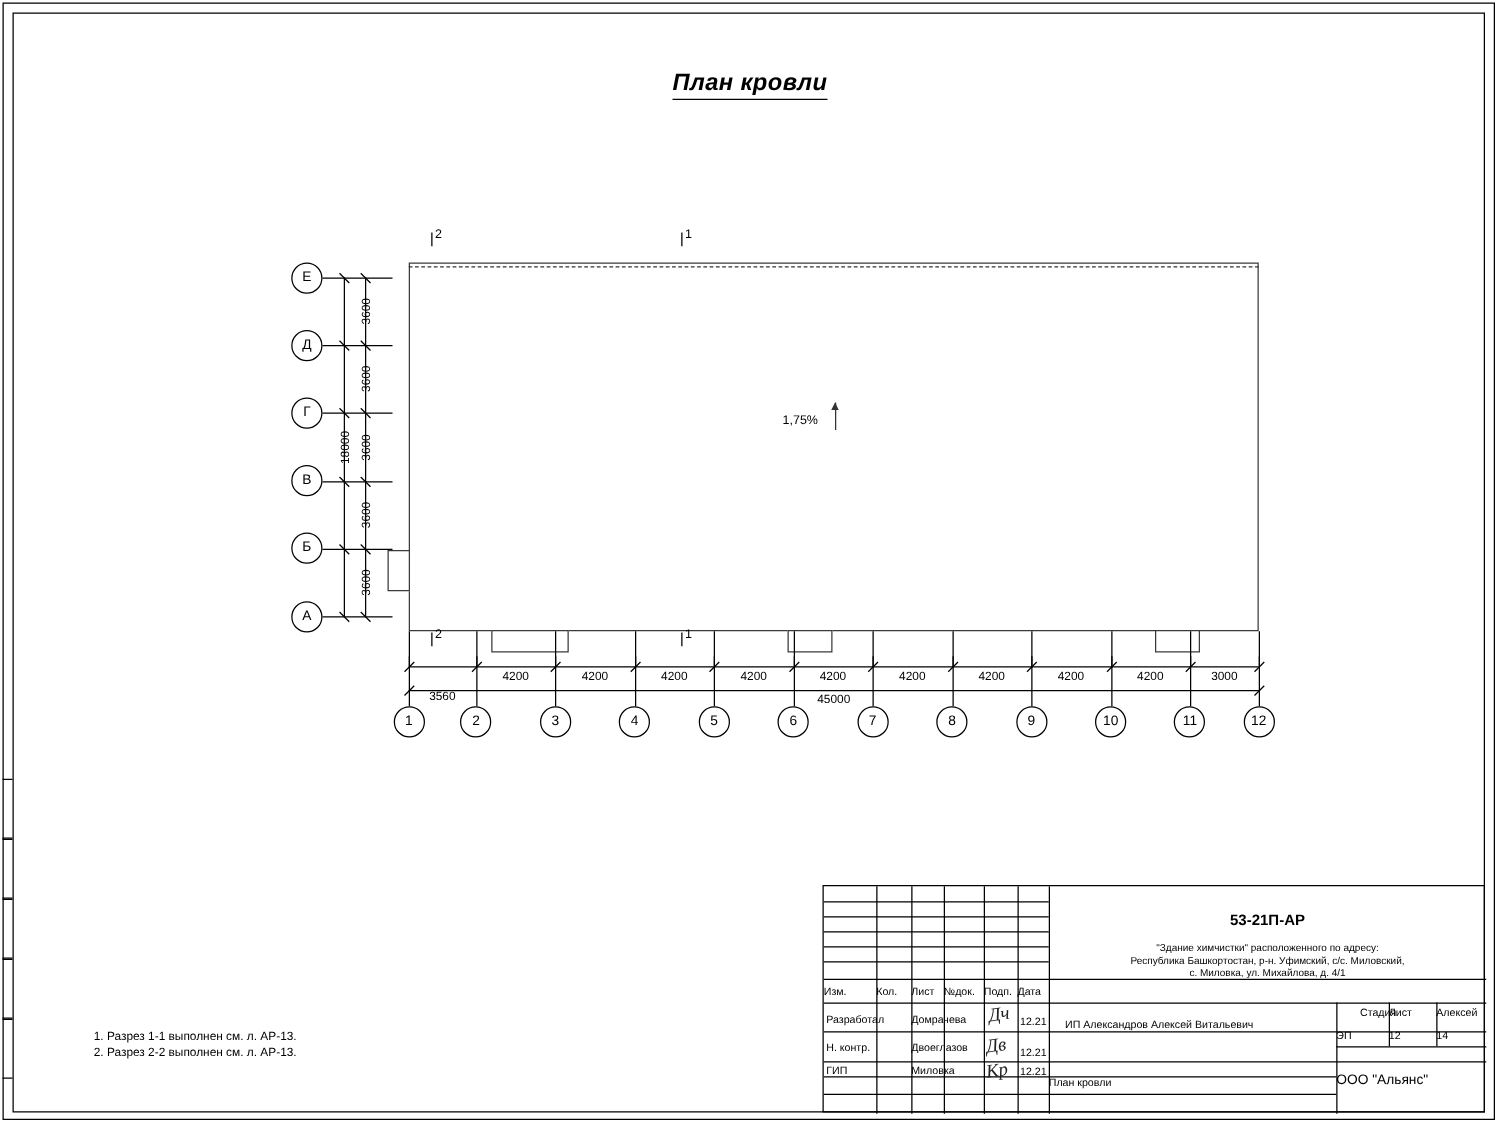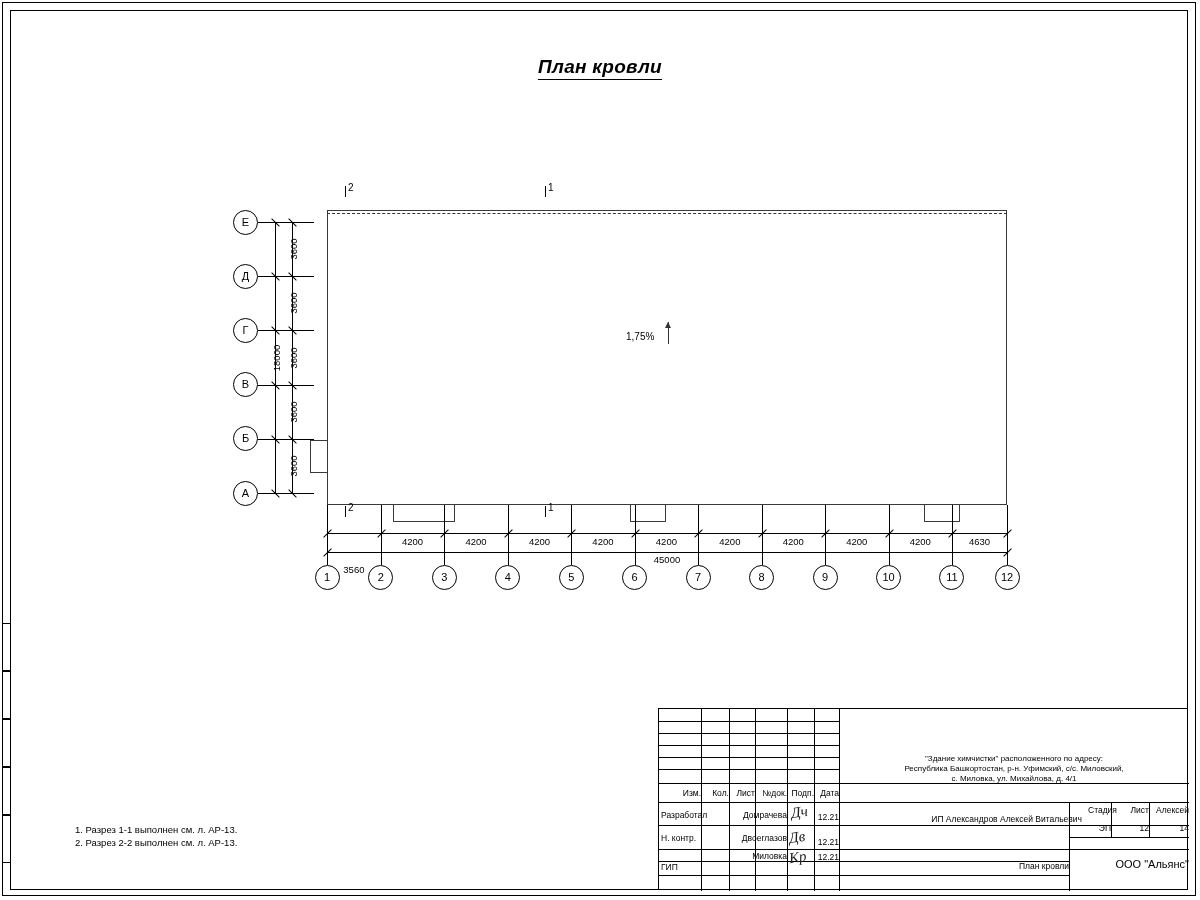--- a/index.html
+++ b/index.html
@@ -190,21 +190,21 @@
     font-size: 9px;
   }
   .stamp div { box-sizing: border-box; position: absolute; }
   .sline { background: #000; position: absolute; }
   .sline.h { height: 1px; }
   .sline.v { width: 1px; }
   .scell {
     position: absolute;
     font-size: 8.5px;
     line-height: 11px;
-    text-align: right;
+    text-align: left;
     white-space: nowrap;
   }
   .scell.left { text-align: left; }
   .obj-code {
     position: absolute;
     font-size: 12px;
     font-weight: bold;
     text-align: center;
     width: 100%;
   }
@@ -343,31 +343,31 @@
       <div class="dim-tick" style="left: 566.196px; top: 533px;"></div>
       <div class="dim-tick" style="left: 629.662px; top: 533px;"></div>
       <div class="dim-tick" style="left: 693.129px; top: 533px;"></div>
       <div class="dim-tick" style="left: 756.596px; top: 533px;"></div>
       <div class="dim-tick" style="left: 820.062px; top: 533px;"></div>
       <div class="dim-tick" style="left: 883.529px; top: 533px;"></div>
       <div class="dim-tick" style="left: 946.996px; top: 533px;"></div>
       <div class="dim-tick" style="left: 1002px; top: 533px;"></div>
       <div class="dim-tick" style="left: 322px; top: 552px;"></div>
       <div class="dim-tick" style="left: 1002px; top: 552px;"></div>
-      <div class="dim-text" style="left: 331.898px; top: 564px; width: 44px;">3560</div>
+      <div class="dim-text" style="left: 331.898px; top: 552px; width: 44px;">3560</div>
       <div class="dim-text" style="left: 390.529px; top: 536px; width: 44px;">4200</div>
       <div class="dim-text" style="left: 453.996px; top: 536px; width: 44px;">4200</div>
       <div class="dim-text" style="left: 517.462px; top: 536px; width: 44px;">4200</div>
       <div class="dim-text" style="left: 580.929px; top: 536px; width: 44px;">4200</div>
       <div class="dim-text" style="left: 644.396px; top: 536px; width: 44px;">4200</div>
       <div class="dim-text" style="left: 707.862px; top: 536px; width: 44px;">4200</div>
       <div class="dim-text" style="left: 771.329px; top: 536px; width: 44px;">4200</div>
       <div class="dim-text" style="left: 834.796px; top: 536px; width: 44px;">4200</div>
       <div class="dim-text" style="left: 898.262px; top: 536px; width: 44px;">4200</div>
-      <div class="dim-text" style="left: 957.498px; top: 536px; width: 44px;">4630</div>
+      <div class="dim-text" style="left: 957.498px; top: 536px; width: 44px;">3000</div>
       <div class="dim-text" style="left: 637px; top: 554px; width: 60px;">45000</div>
       <div class="ext-line" style="left: 327px; top: 505px; height: 28px;"></div>
       <div class="ext-line" style="left: 380.796px; top: 505px; height: 28px;"></div>
       <div class="ext-line" style="left: 444.262px; top: 505px; height: 28px;"></div>
       <div class="ext-line" style="left: 507.729px; top: 505px; height: 28px;"></div>
       <div class="ext-line" style="left: 571.196px; top: 505px; height: 28px;"></div>
       <div class="ext-line" style="left: 634.662px; top: 505px; height: 28px;"></div>
       <div class="ext-line" style="left: 698.129px; top: 505px; height: 28px;"></div>
       <div class="ext-line" style="left: 761.596px; top: 505px; height: 28px;"></div>
       <div class="ext-line" style="left: 825.062px; top: 505px; height: 28px;"></div>
@@ -399,20 +399,21 @@
     <div class="sline v" style="left:42px; top:0; height:182px;"></div>
     <div class="sline v" style="left:70px; top:0; height:182px;"></div>
     <div class="sline v" style="left:96px; top:0; height:182px;"></div>
     <div class="sline v" style="left:128px; top:0; height:182px;"></div>
     <div class="sline v" style="left:155px; top:0; height:182px;"></div>
     <div class="sline v" style="left:180px; top:0; height:182px;"></div>
     <div class="sline v" style="left:410px; top:93px; height:89px;"></div>
     <div class="sline v" style="left:452px; top:93px; height:35px;"></div>
     <div class="sline v" style="left:490px; top:93px; height:35px;"></div>
 
+    <div class="obj-code" style="left:180px; top:20px; width:350px;">53-21П-АР</div>
 
     <div class="obj-addr" style="left:180px; top:45px; width:350px;">"Здание химчистки" расположенного по адресу:</div>
     <div class="obj-addr" style="left:180px; top:55px; width:350px;">Республика Башкортостан, р-н. Уфимский, с/с. Миловский,</div>
     <div class="obj-addr" style="left:180px; top:65px; width:350px;">с. Миловка, ул. Михайлова, д. 4/1</div>
 
     <div class="scell" style="left:0;   top:79px; width:42px;">Изм.</div>
     <div class="scell" style="left:42px; top:79px; width:28px;">Кол.</div>
     <div class="scell" style="left:70px; top:79px; width:26px;">Лист</div>
     <div class="scell" style="left:96px; top:79px; width:32px;">№док.</div>
     <div class="scell" style="left:128px; top:79px; width:27px;">Подп.</div>
@@ -421,21 +422,21 @@
     <div class="scell left" style="left:2px;  top:101px;">Разработал</div>
     <div class="scell" style="left:70px; top:101px; width:58px;">Домрачева</div>
     <div class="scell" style="left:157px; top:103px; width:23px;">12.21</div>
     <div class="sig" style="left:132px; top:95px;">Дч</div>
 
     <div class="scell left" style="left:2px;  top:124px;">Н. контр.</div>
     <div class="scell" style="left:70px; top:124px; width:58px;">Двоеглазов</div>
     <div class="scell" style="left:157px; top:128px; width:23px;">12.21</div>
     <div class="sig" style="left:130px; top:120px;">Дв</div>
 
-    <div class="scell left" style="left:2px;  top:153px;">ГИП</div>
+    <div class="scell left" style="left:2px;  top:142px;">ГИП</div>
     <div class="scell" style="left:70px; top:142px; width:58px;">Миловка</div>
     <div class="scell" style="left:157px; top:143px; width:23px;">12.21</div>
     <div class="sig" style="left:130px; top:140px;">Кр</div>
 
     <div class="scell" style="left:180px; top:105px; width:230px;margin-left:13px;">ИП Александров Алексей Витальевич</div>
 
     <div class="scell" style="left:180px; top:152px; width:230px;">План кровли</div>
 
     <div class="scell" style="left:410px; top:96px; width:42px;padding-left:19px;">Стадия</div>
     <div class="scell" style="left:452px; top:96px; width:38px;">Лист</div>

